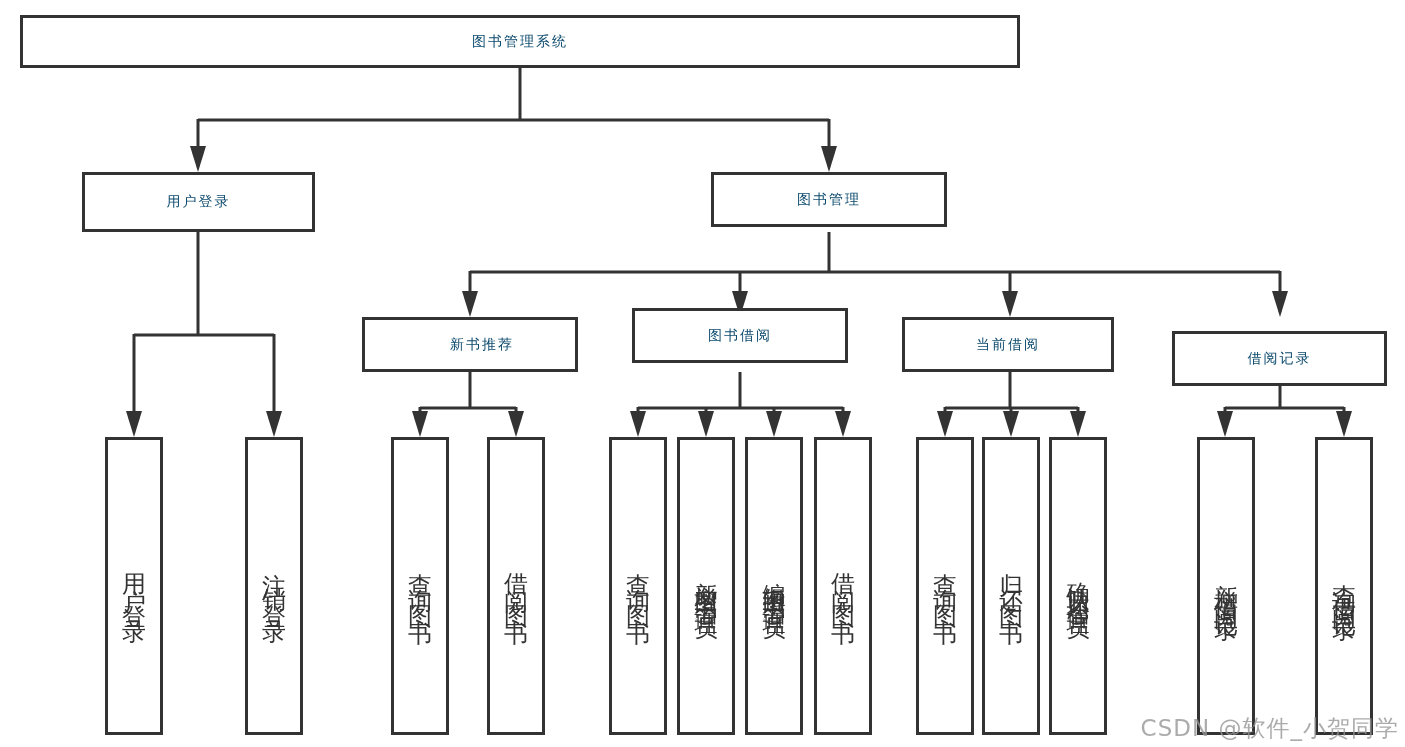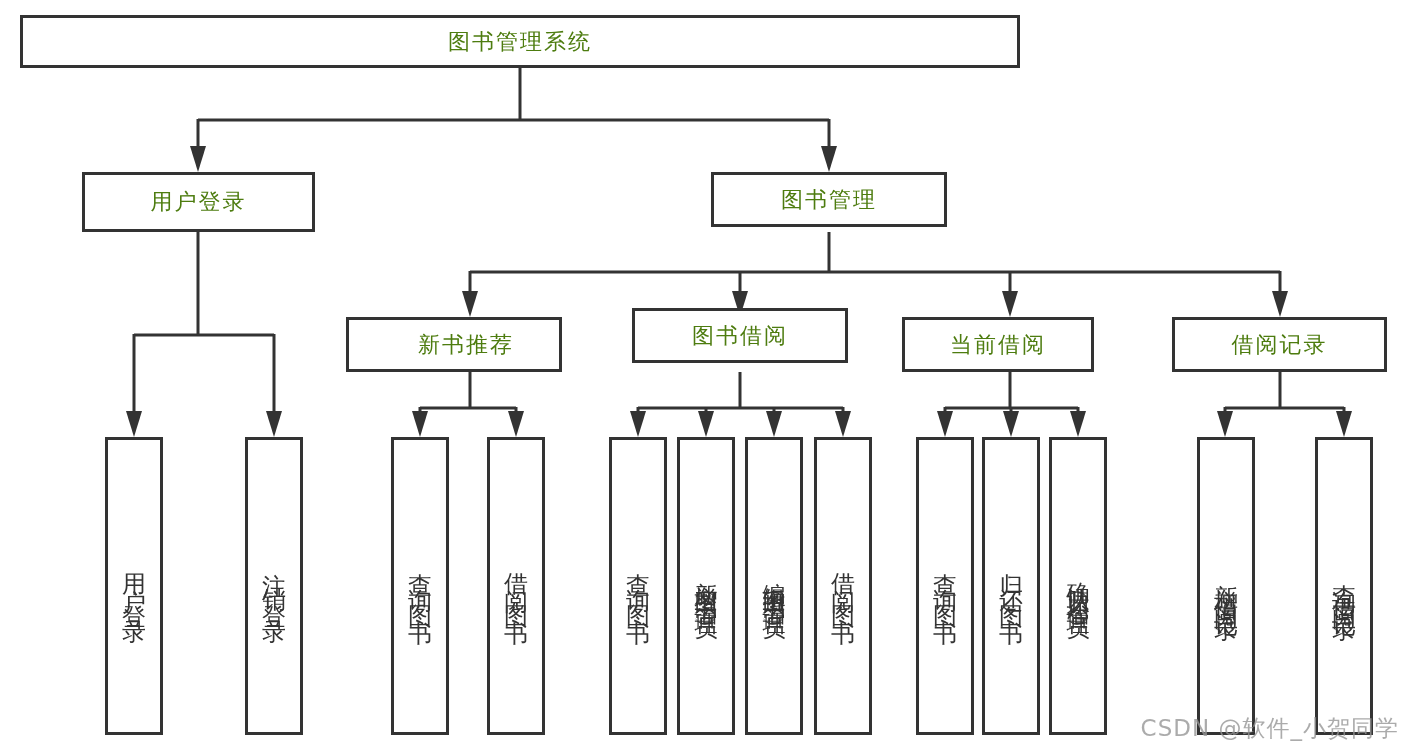--- a/index.html
+++ b/index.html
@@ -18,23 +18,23 @@
     z-index: 1;
   }
   .hbox {
     position: absolute;
     box-sizing: border-box;
     border: 3px solid #333333;
     background: #ffffff;
     display: flex;
     align-items: center;
     justify-content: center;
-    font-size: 22px;
+    font-size: 14px;
     letter-spacing: 2px;
-    color: #4d7c0f;
+    color: #0c4a6e;
     z-index: 2;
   }
   .leaf {
     position: absolute;
     box-sizing: border-box;
     top: 437px;
     height: 298px;
     width: 58px;
     border: 3px solid #333333;
     background: #ffffff;
@@ -144,30 +144,30 @@
     <span>图书管理系统</span>
   </div>
 
   <div class="hbox" style="left:82px; top:172px; width:233px; height:60px;">
     <span>用户登录</span>
   </div>
   <div class="hbox" style="left:711px; top:172px; width:236px; height:55px;">
     <span>图书管理</span>
   </div>
 
-  <div class="hbox" style="left:346px; top:317px; width:216px; height:55px;padding-left:24px;">
+  <div class="hbox" style="left:362px; top:317px; width:216px; height:55px;padding-left:24px;">
     <span>新书推荐</span>
   </div>
   <div class="hbox" style="left:632px; top:308px; width:216px; height:55px;">
     <span>图书借阅</span>
   </div>
-  <div class="hbox" style="left:902px; top:317px; width:192px; height:55px;">
+  <div class="hbox" style="left:902px; top:317px; width:212px; height:55px;">
     <span>当前借阅</span>
   </div>
-  <div class="hbox" style="left:1172px; top:317px; width:215px; height:55px;">
+  <div class="hbox" style="left:1172px; top:331px; width:215px; height:55px;">
     <span>借阅记录</span>
   </div>
 
   <div class="leaf" style="left:105px;">
     <span>用户登录</span>
   </div>
   <div class="leaf" style="left:245px;">
     <span>注销登录</span>
   </div>
 

